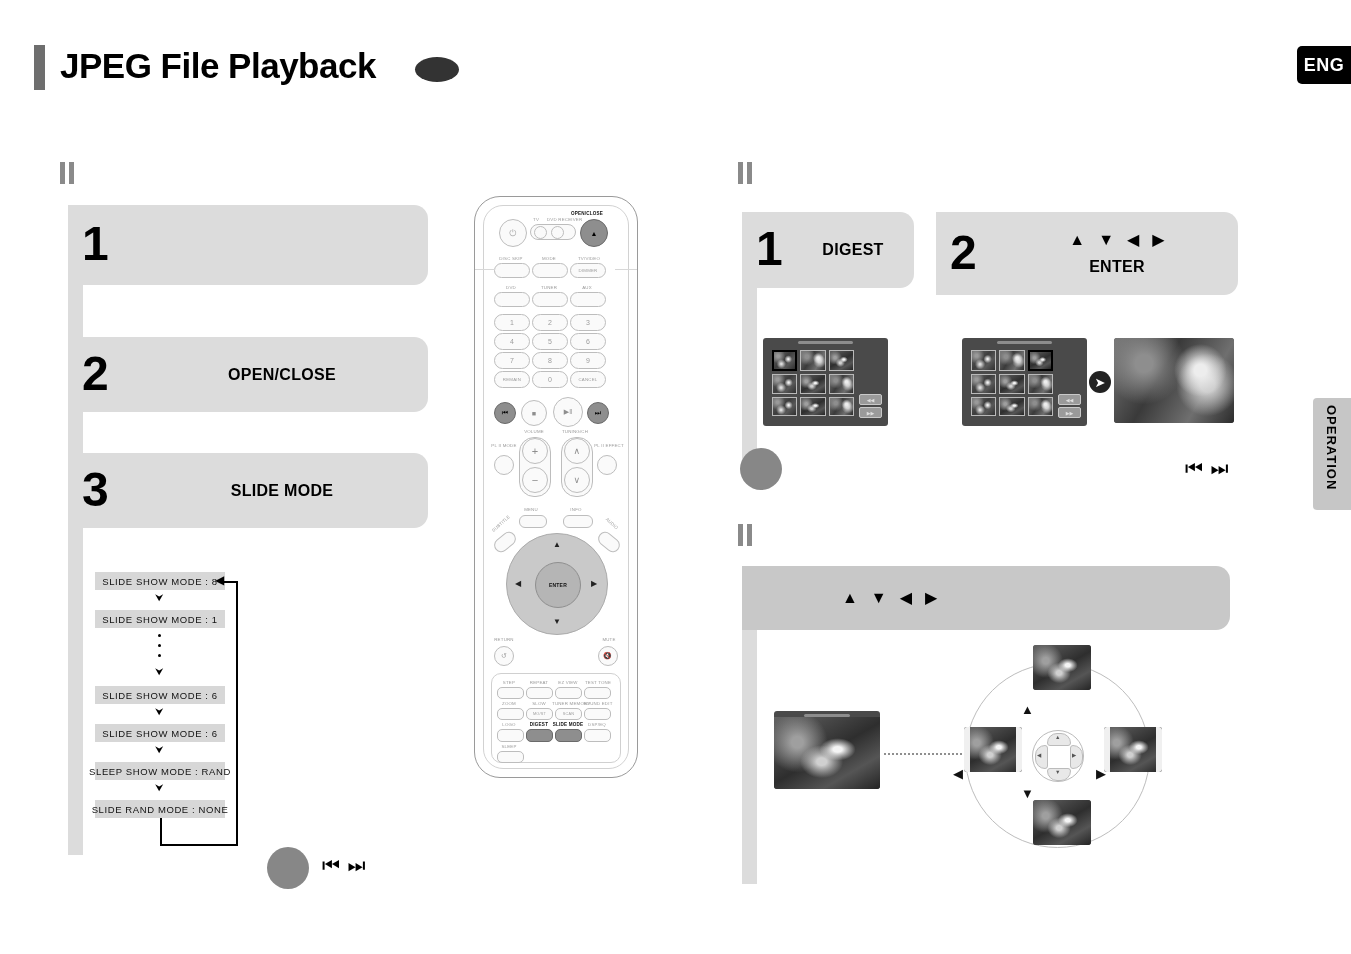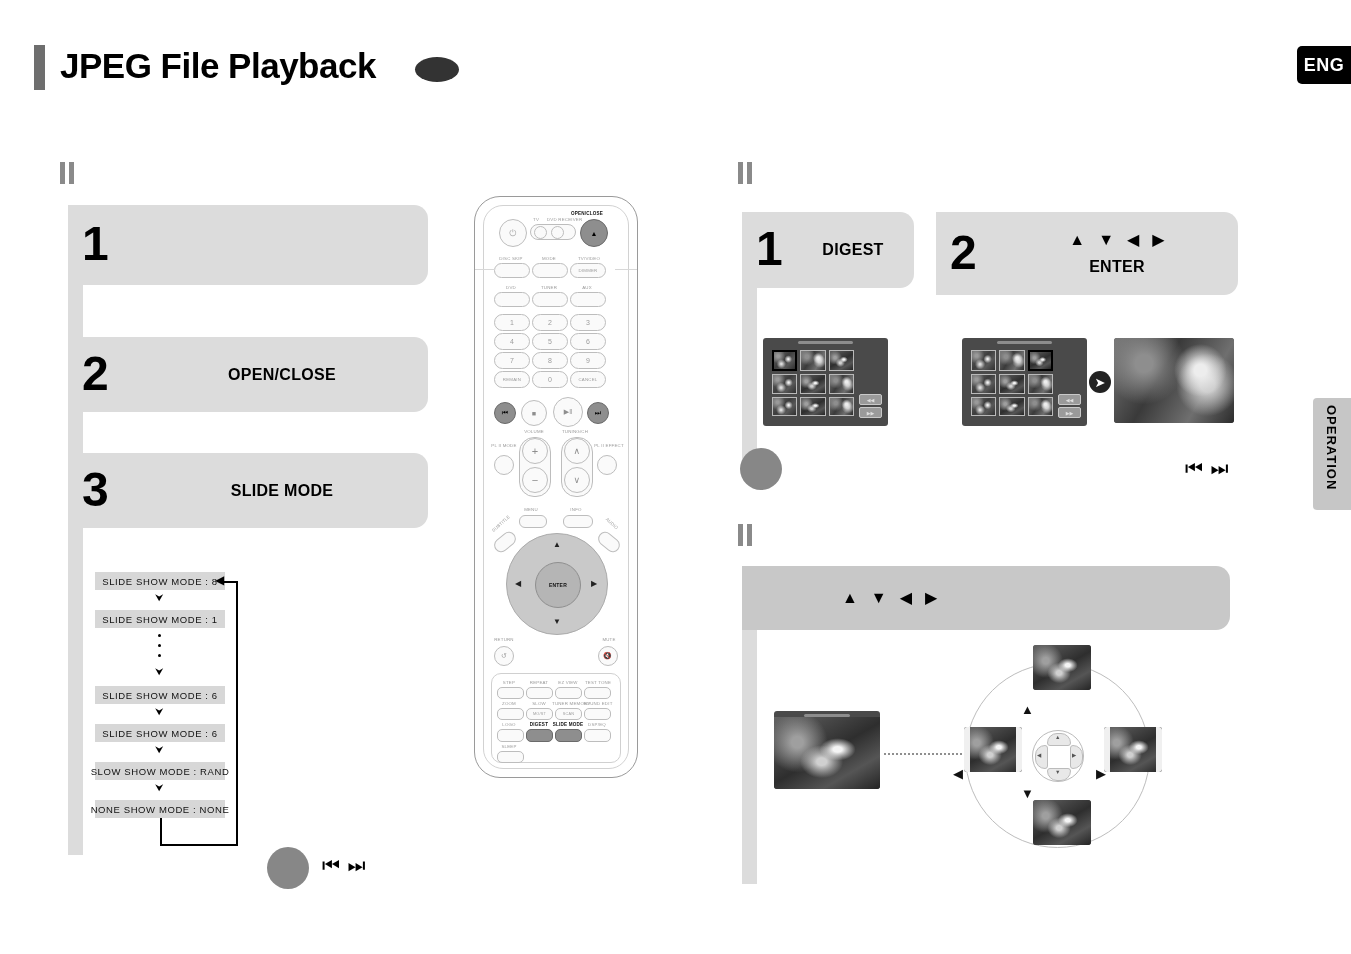--- a/index.html
+++ b/index.html
@@ -159,23 +159,23 @@
     <div class="fdown" style="left:60px;top:21px;">⮟</div>
     <div class="fbox" style="left:0;top:38px;width:130px;">SLIDE SHOW MODE : 1</div>
     <div class="fdot" style="left:63px;top:62px;"></div>
     <div class="fdot" style="left:63px;top:72px;"></div>
     <div class="fdot" style="left:63px;top:82px;"></div>
     <div class="fdown" style="left:60px;top:95px;">⮟</div>
     <div class="fbox" style="left:0;top:114px;width:130px;">SLIDE SHOW MODE : 6</div>
     <div class="fdown" style="left:60px;top:135px;">⮟</div>
     <div class="fbox" style="left:0;top:152px;width:130px;">SLIDE SHOW MODE : 6</div>
     <div class="fdown" style="left:60px;top:173px;">⮟</div>
-    <div class="fbox" style="left:0;top:190px;width:130px;">SLOW SHOW MODE : RAND</div>
+    <div class="fbox" style="left:0;top:190px;width:130px;">SLEEP SHOW MODE : RAND</div>
     <div class="fdown" style="left:60px;top:211px;">⮟</div>
-    <div class="fbox" style="left:0;top:228px;width:130px;">NONE SHOW MODE : NONE</div>
+    <div class="fbox" style="left:0;top:228px;width:130px;">SLIDE RAND MODE : NONE</div>
 
     <div class="floop" style="left:65px;top:246px;width:1px;height:28px;border-left-width:2px;"></div>
     <div class="floop" style="left:65px;top:272px;width:78px;height:1px;border-top-width:2px;"></div>
     <div class="floop" style="left:141px;top:9px;width:1px;height:265px;border-left-width:2px;"></div>
     <div class="floop" style="left:126px;top:9px;width:16px;height:1px;border-top-width:2px;"></div>
     <div style="position:absolute;left:120px;top:2px;font-size:12px;line-height:1;">◀</div>
   </div>
 
   <div class="notedot" style="left:267px;top:847px;"></div>
   <div class="skipicons" style="left:322px;top:855px;">⏮ ⏭</div>

